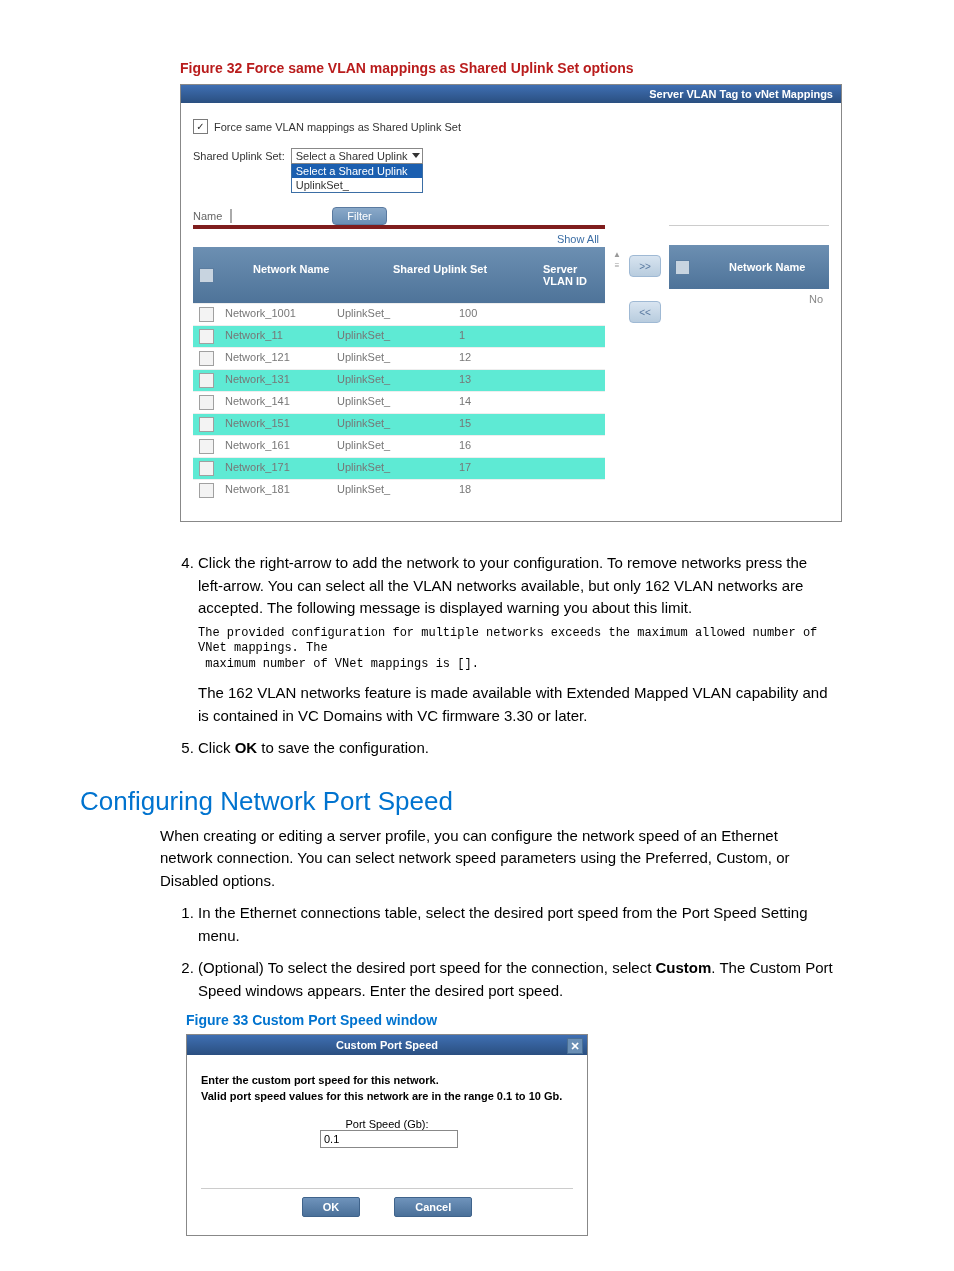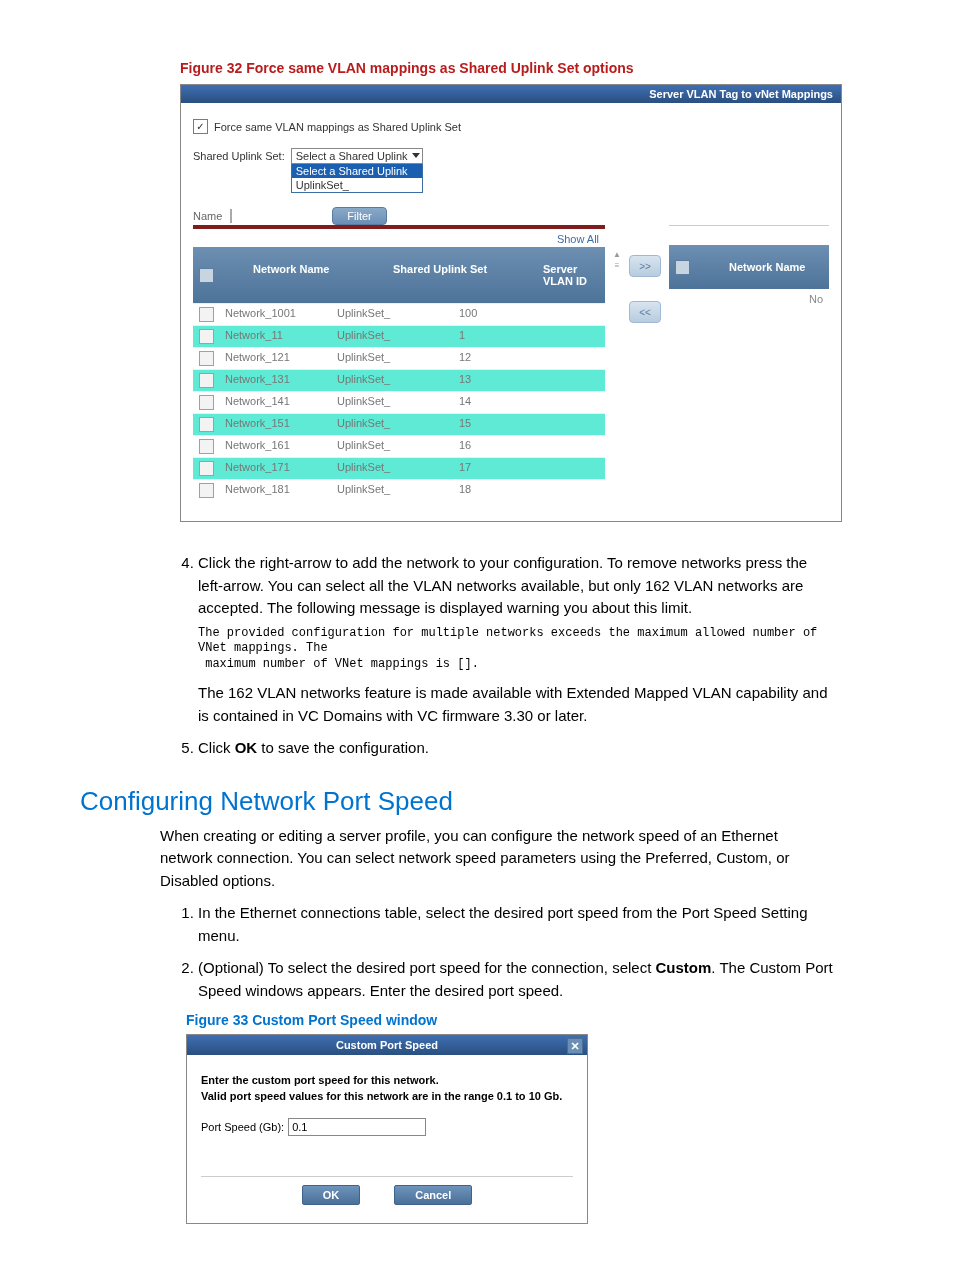--- a/index.html
+++ b/index.html
@@ -236,21 +236,21 @@
     color:#fff;
     font-size:11px;
     display:flex; align-items:center; justify-content:center;
     border:1px solid #4a6f95;
   }
   .fig33-body {
     padding: 18px 14px 10px 14px;
     font-size: 11px;
   }
   .fig33-body .bold-txt { font-weight:bold; margin-bottom:14px; line-height:1.4; }
-  .fig33-body .ps-row { display:flex; align-items:center; font-size:11px; margin-bottom: 40px;}
+  .fig33-body .ps-row { display:flex; align-items:center; font-size:11px; margin-bottom: 40px; flex-direction: column;}
   .fig33-body .ps-row input {
     border:1px solid #888; width:130px; height:16px; font-size:11px; padding:0 3px; margin-left:4px;
   }
   .fig33-buttons {
     border-top: 1px solid #ccc;
     padding: 8px;
     display:flex; justify-content:center; gap:34px;
   }
   .fig33-buttons .btn {
     background: linear-gradient(#6f93bb, #4a7099);

